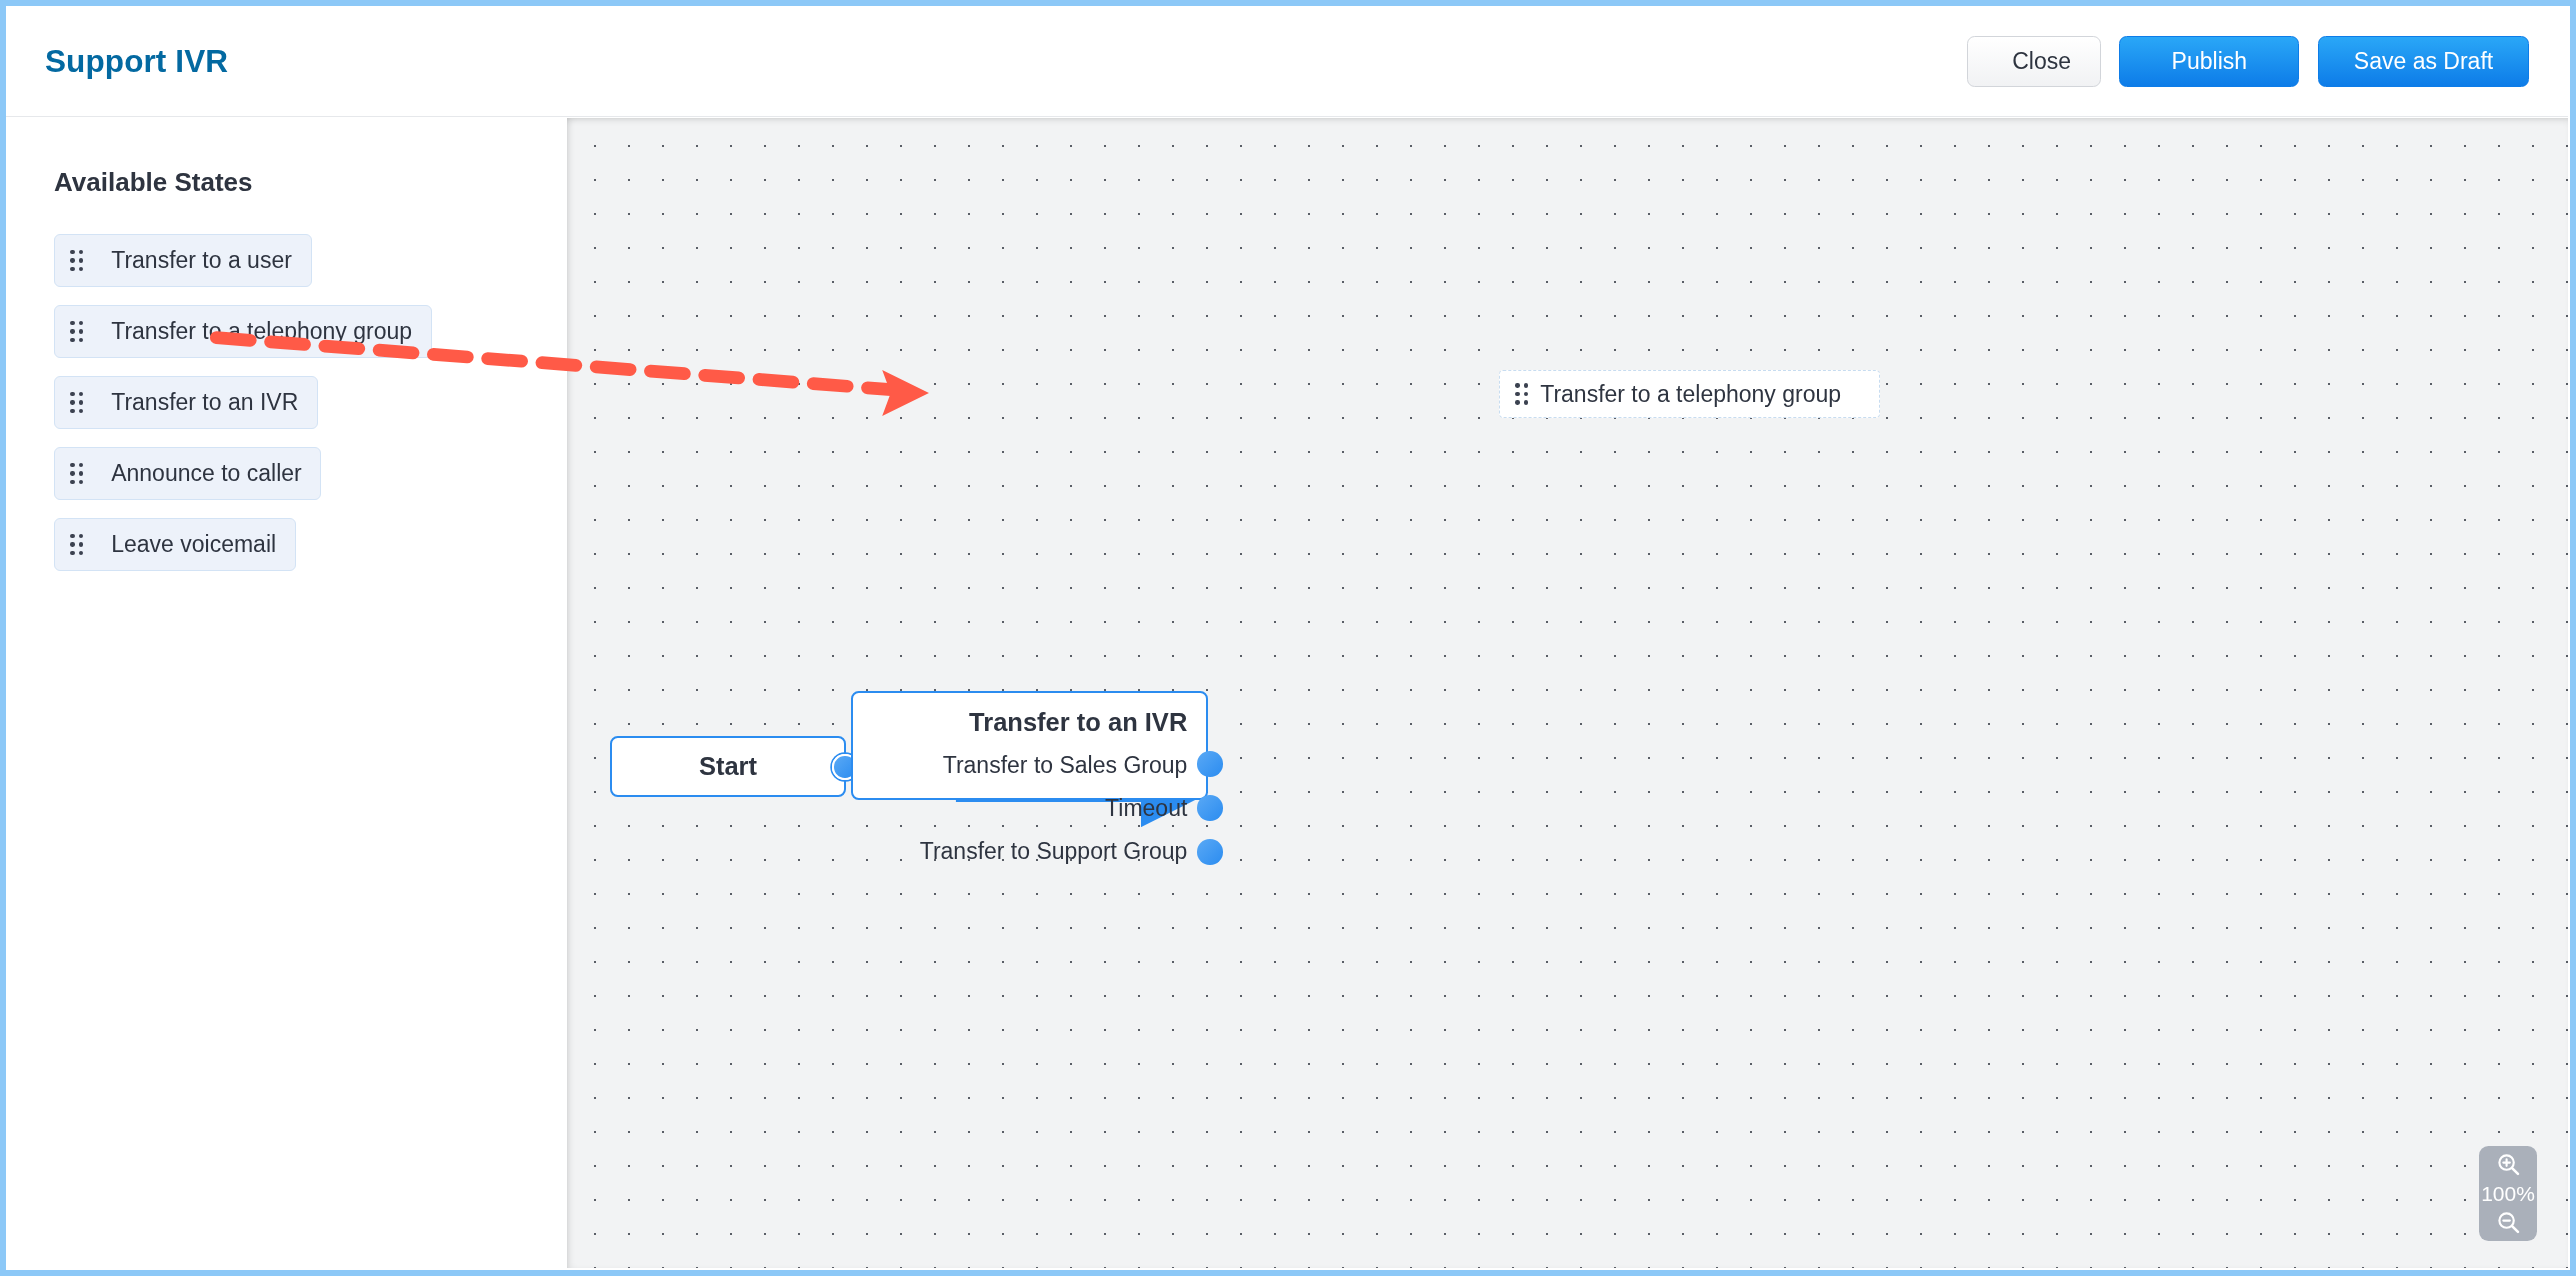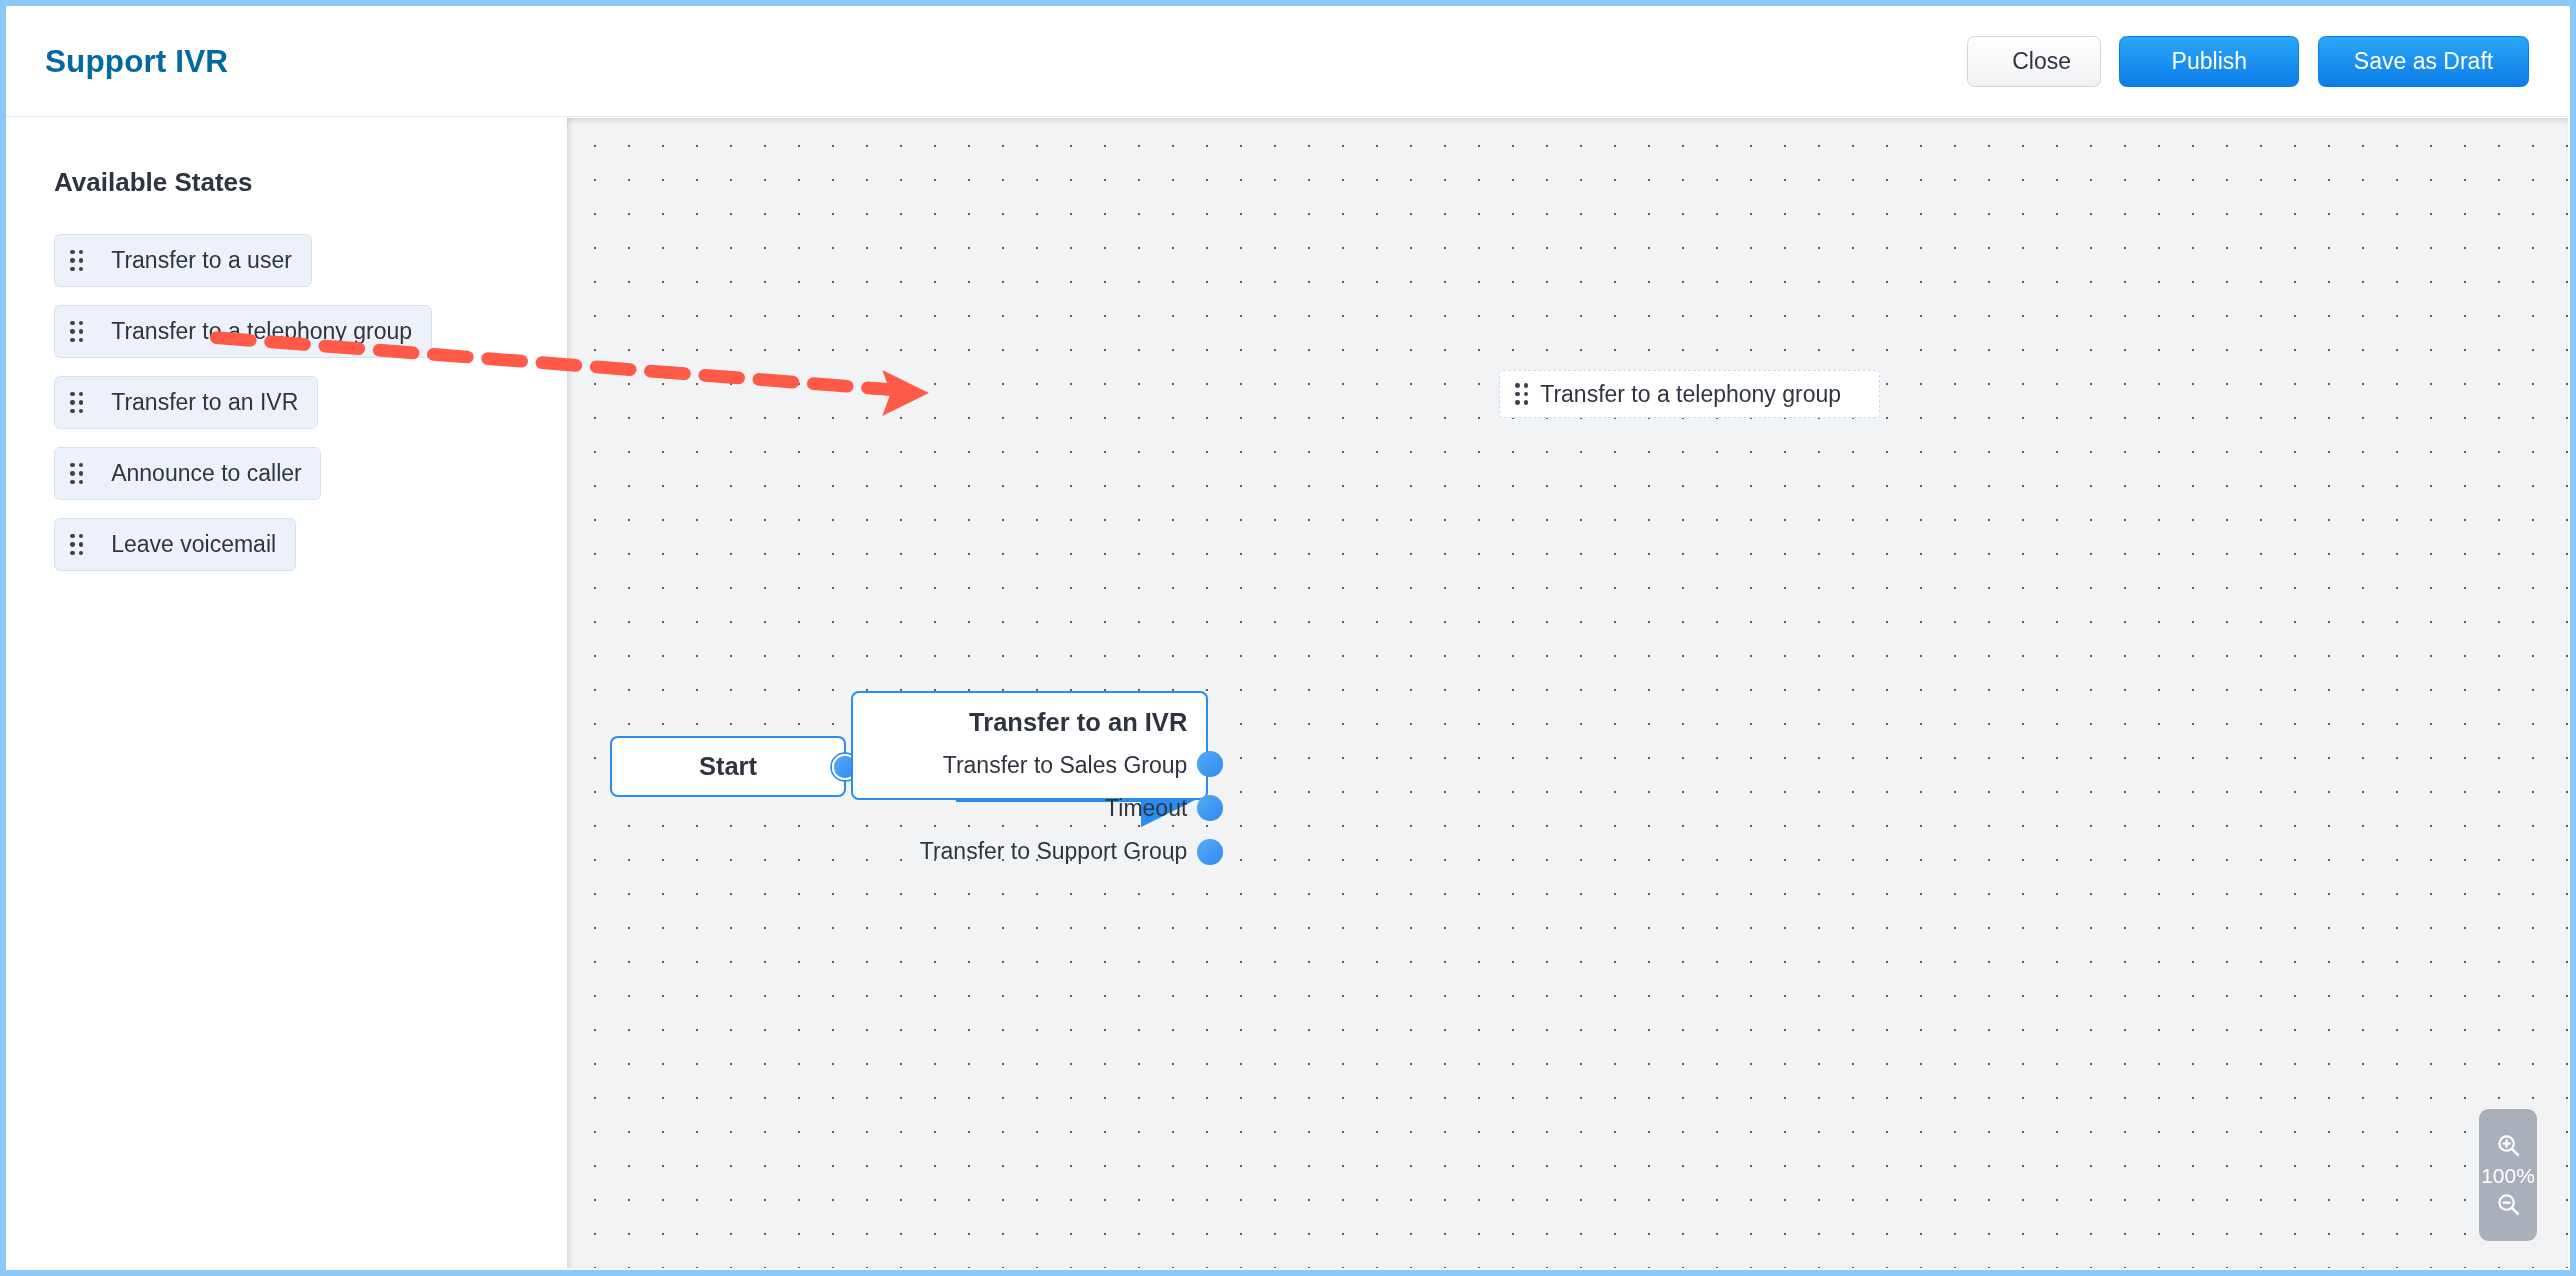--- a/index.html
+++ b/index.html
@@ -178,21 +178,21 @@
   
   .drag-arrow-layer {
     position: absolute; left: 0; top: 0;
     width: 2562px; height: 1262px;
     pointer-events: none;
   }
 
   
   .zoom-control {
     position: absolute; right: 31px; bottom: 27px;
-    width: 58px; height: 132px;
+    width: 58px; height: 95px;
     background: #aab0ba;
     border-radius: 9.4px;
     display: flex; flex-direction: column;
     align-items: center; justify-content: center;
     gap: 2.6px;
     text-align: center;
   }
   .zoom-btn { width: 34px; height: 32px; display: flex; align-items: center; justify-content: center; cursor: pointer; }
   .zoom-level { font-size: 21px; color: #ffffff; line-height: 1; }
 </style>

